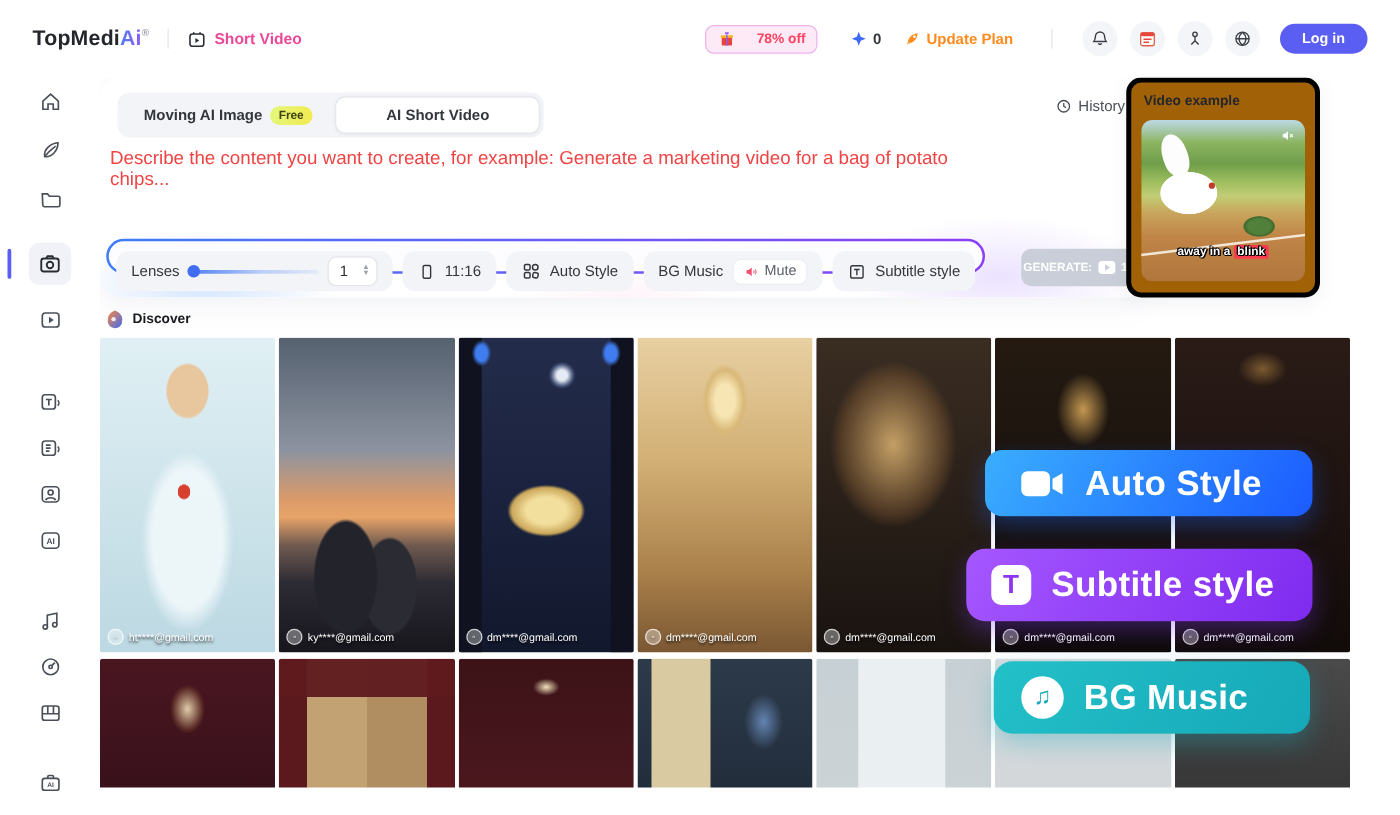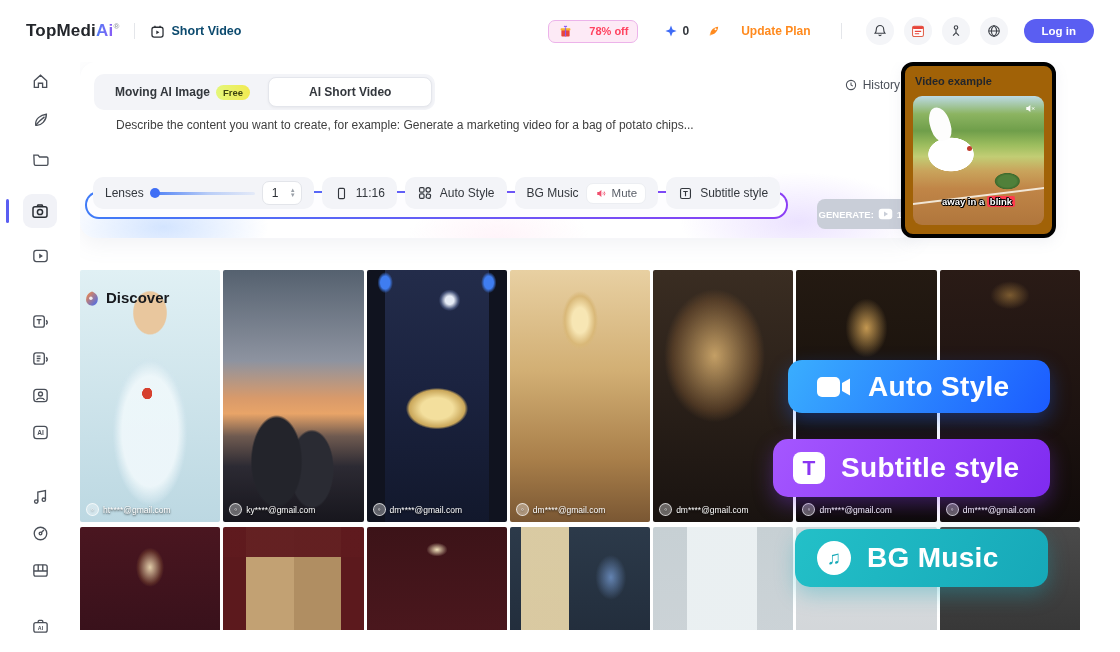--- a/index.html
+++ b/index.html
@@ -11,26 +11,26 @@
   svg { display:block; }
 
   
   .topbar { position:absolute; top:0; left:0; right:0; height:62px; background:#fff;
     display:flex; align-items:center; padding:0 26px; z-index:30; }
   .logo { font-size:17px; font-weight:bold; letter-spacing:.2px; display:flex; align-items:flex-start; }
   .logo .p1 { color:#23262b; }
   .logo .p2 { background:linear-gradient(90deg,#4f7df5,#8b5cf6); -webkit-background-clip:text; background-clip:text; color:transparent; }
   .logo .reg { font-size:8px; color:#9aa0a8; margin-top:1px; }
   .tb-div { width:1px; height:16px; background:#e4e6ea; margin:0 14px; }
-  .app-chip { display:flex; align-items:center; gap:6px; font-size:12.5px; font-weight:bold; color:#0c4a6e; }
+  .app-chip { display:flex; align-items:center; gap:6px; font-size:12.5px; font-weight:bold; color:#ec4899; }
   .tb-spacer { flex:1; }
   .promo { display:flex; align-items:center; gap:16px; background:#fdeaf6; border:1px solid #ecb3ea;
     border-radius:7px; padding:3px 9px; font-size:11px; font-weight:bold; color:#ff4360; margin-right:26px; }
   .credits { display:flex; align-items:center; gap:4px; font-size:12px; font-weight:bold; color:#33373d; margin-right:18px; }
-  .update { display:flex; align-items:center; gap:20px; font-size:12px; font-weight:bold; color:#ff8a1e; margin-right:16px; }
+  .update { display:flex; align-items:center; gap:4px; font-size:12px; font-weight:bold; color:#ff8a1e; margin-right:16px; }
   .round-ic { width:28px; height:28px; border-radius:50%; background:#f4f5f8; display:flex;
     align-items:center; justify-content:center; margin-left:10px; color:#3c4047; }
   .login-btn { margin-left:16px; background:#5a5ef2; color:#fff; font-size:11.5px; font-weight:bold;
     border:none; border-radius:13px; padding:6px 18px; cursor:pointer; }
 
   
   .sidebar { position:absolute; top:62px; left:0; width:80px; bottom:0; background:#fff; z-index:20;
     display:flex; flex-direction:column; align-items:center; }
   .side-ic { width:30px; height:30px; display:flex; align-items:center; justify-content:center;
     color:#4a4f58; border-radius:9px; position:relative; flex:none; }
@@ -49,25 +49,25 @@
     pointer-events:none; }
   .tabs { position:absolute; left:14px; top:12px; background:#f3f4f8; border-radius:10px; padding:3px;
     display:flex; align-items:center; }
   .tab { display:flex; align-items:center; gap:6px; font-size:12px; font-weight:bold; color:#33373d;
     padding:7px 18px; border-radius:8px; cursor:pointer; }
   .tab.active { background:#fff; border:1px solid #e4e6ec; box-shadow:0 1px 3px rgba(0,0,0,.05); padding:7px 40px; }
   .free-badge { background:linear-gradient(90deg,#e4f77a,#f2ea52); color:#3d4410; font-size:9.5px;
     font-weight:bold; border-radius:8px; padding:2px 7px; }
   .history { position:absolute; right:16px; top:16px; display:flex; align-items:center; gap:5px;
     font-size:12px; color:#4a4f58; cursor:pointer; }
-  .prompt-ph { position:absolute; left:36px; top:56px; right:120px; font-size:12px; color:#404040; }
+  .prompt-ph { position:absolute; left:8px; top:56px; right:120px; font-size:15px; color:#ef4444; }
 
   .toolbar-wrap { position:absolute; left:5px; top:129px; padding:2px; border-radius:22px;
     background:linear-gradient(90deg,#3f7bf7,#8b3ef5); z-index:2; }
-  .toolbar { background:#fdfdff; border-radius:20px; display:flex; align-items:flex-end; gap:8px;
+  .toolbar { background:#fdfdff; border-radius:20px; display:flex; align-items:flex-start; gap:8px;
     padding:8px 6px; height:24px; }
   .pill { background:#f3f4f8; border-radius:10px; height:32px; display:flex; align-items:center;
     gap:7px; padding:0 12px; font-size:12px; color:#33373d; white-space:nowrap; cursor:pointer; }
   .slider-track { width:104px; height:3px; border-radius:2px;
     background:linear-gradient(90deg,#4a7df5,#b9cdf7 55%,#e4eaf8); position:relative; }
   .slider-knob { position:absolute; left:-1px; top:-3.5px; width:10px; height:10px; border-radius:50%;
     background:#3f6ef5; }
   .stepper { background:#fff; border:1px solid #e3e5ea; border-radius:7px; height:24px; min-width:40px;
     display:flex; align-items:center; justify-content:space-between; padding:0 5px; }
   .stepper .val { font-size:12px; color:#2a2e34; padding:0 4px; }
@@ -95,21 +95,21 @@
   .rabbit::after { content:""; position:absolute; right:18%; top:34%; width:5px; height:5px;
     background:#c0392b; border-radius:50%; }
   .example-mute { position:absolute; top:6px; right:7px; color:#fff; opacity:.95; }
   .caption { position:absolute; left:0; right:0; bottom:14%; text-align:center; font-size:9.5px;
     font-weight:bold; color:#fff;
     text-shadow:-1px 0 #000, 1px 0 #000, 0 -1px #000, 0 1px #000, 1px 1px #000, -1px -1px #000; }
   .caption .hl { background:#ff3b4e; border-radius:2px; padding:0 3px; }
 
   
   .discover-head { position:absolute; left:84px; top:247px; display:flex; align-items:center; gap:6px;
-    font-size:15px; font-weight:bold; color:#17191d; z-index:5;margin-top:42px; }
+    font-size:11px; font-weight:bold; color:#17191d; z-index:5; }
   .grid { position:absolute; left:80px; top:270px; width:1000px; height:360px; overflow:hidden;
     display:grid; grid-template-columns:repeat(7,1fr); grid-auto-rows:252px; gap:5px 3px; z-index:4; }
   .tile { position:relative; overflow:hidden; border-radius:2px; cursor:pointer; }
   .email { position:absolute; left:6px; bottom:6px; display:flex; align-items:center; gap:4px;
     color:#fff; font-size:8.5px; text-shadow:0 1px 2px rgba(0,0,0,.8); }
   .email .av { width:13px; height:13px; border-radius:50%; background:rgba(255,255,255,.35);
     border:1px solid rgba(255,255,255,.7); display:flex; align-items:center; justify-content:center;
     font-size:8px; color:#fff; }
 
   .t1 { background:

